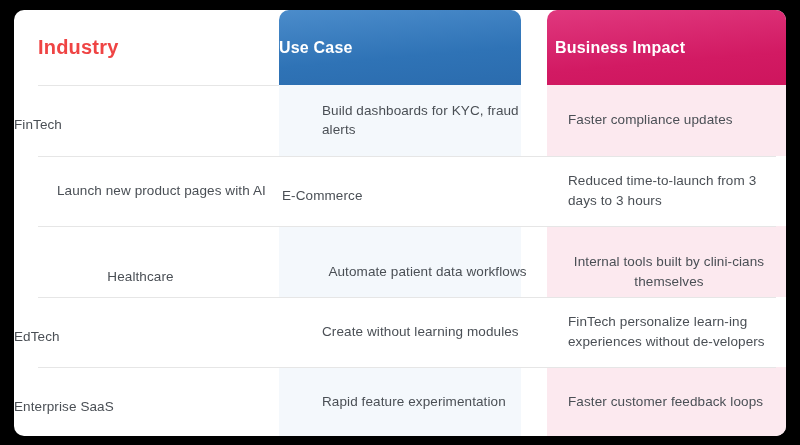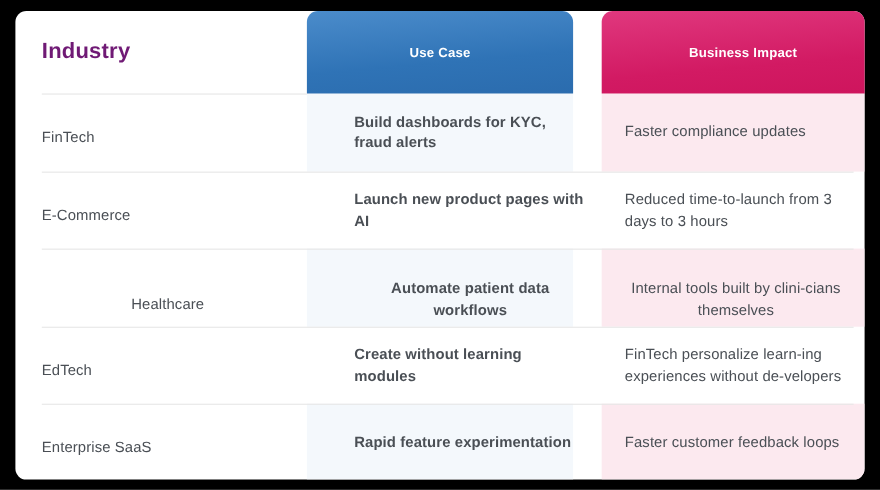--- a/index.html
+++ b/index.html
@@ -75,29 +75,27 @@
 
   .cell {
     box-sizing: border-box;
     font-size: 13.5px;
     line-height: 1.45;
     color: #4a4f55;
     letter-spacing: 0.1px;
   }
   .cell.industry {
     width: 265px;
-    padding-left: 24px;
     padding-right: 12px;
     margin-top: 10px;
   }
   .cell.usecase {
     width: 268px;
     padding-left: 43px;
     padding-right: 14px;
-    font-weight: bold;
   }
   .cell.impact {
     width: 239px;
     padding-left: 21px;
     padding-right: 16px;
   }
 
   
   .header-zone {
     position: absolute;
@@ -108,34 +106,33 @@
   }
   .header-industry {
     position: absolute;
     left: 24px;
     top: 0;
     height: 75px;
     display: flex;
     align-items: center;
     font-size: 20px;
     font-weight: bold;
-    color: #701a75;
+    color: #ef4444;
     letter-spacing: 0.2px;
   }
 
   .tab {
     position: absolute;
     top: 0;
     height: 75px;
     border-radius: 10px 10px 0 0;
     display: flex;
     align-items: center;
-    justify-content: center;
     color: #ffffff;
-    font-size: 12px;
+    font-size: 16px;
     font-weight: bold;
     letter-spacing: 0.2px;
   }
   .tab.usecase {
     left: 265px;
     width: 242px;
     background: linear-gradient(175deg, #4b8ccb 0%, #2f73b6 60%, #2b6cae 100%);
   }
   .tab.impact {
     left: 533px;
@@ -184,22 +181,22 @@
       <div class="header-rule"></div>
     </div>
 
     <div class="table" id="table-body">
         <div class="row" style="top: 75px; height: 70.5px;">
           <div class="cell industry">FinTech</div>
           <div class="cell usecase">Build dashboards for KYC, fraud alerts</div>
           <div class="cell impact">Faster compliance updates</div>
         </div>
         <div class="row" style="top: 145.5px; height: 70.5px;">
+          <div class="cell usecase">Launch new product pages with AI</div>
           <div class="cell industry">E-Commerce</div>
-          <div class="cell usecase">Launch new product pages with AI</div>
           <div class="cell impact">Reduced time-to-launch from 3 days to 3 hours</div>
         </div>
         <div class="divider" style="top: 145.5px;"></div>
         <div class="row" style="top: 216px; height: 91px; text-align: center;">
           <div class="cell industry">Healthcare</div>
           <div class="cell usecase">Automate patient data workflows</div>
           <div class="cell impact">Internal tools built by clini-cians themselves</div>
         </div>
         <div class="divider" style="top: 216px;"></div>
         <div class="row" style="top: 286.5px; height: 70.5px;">

